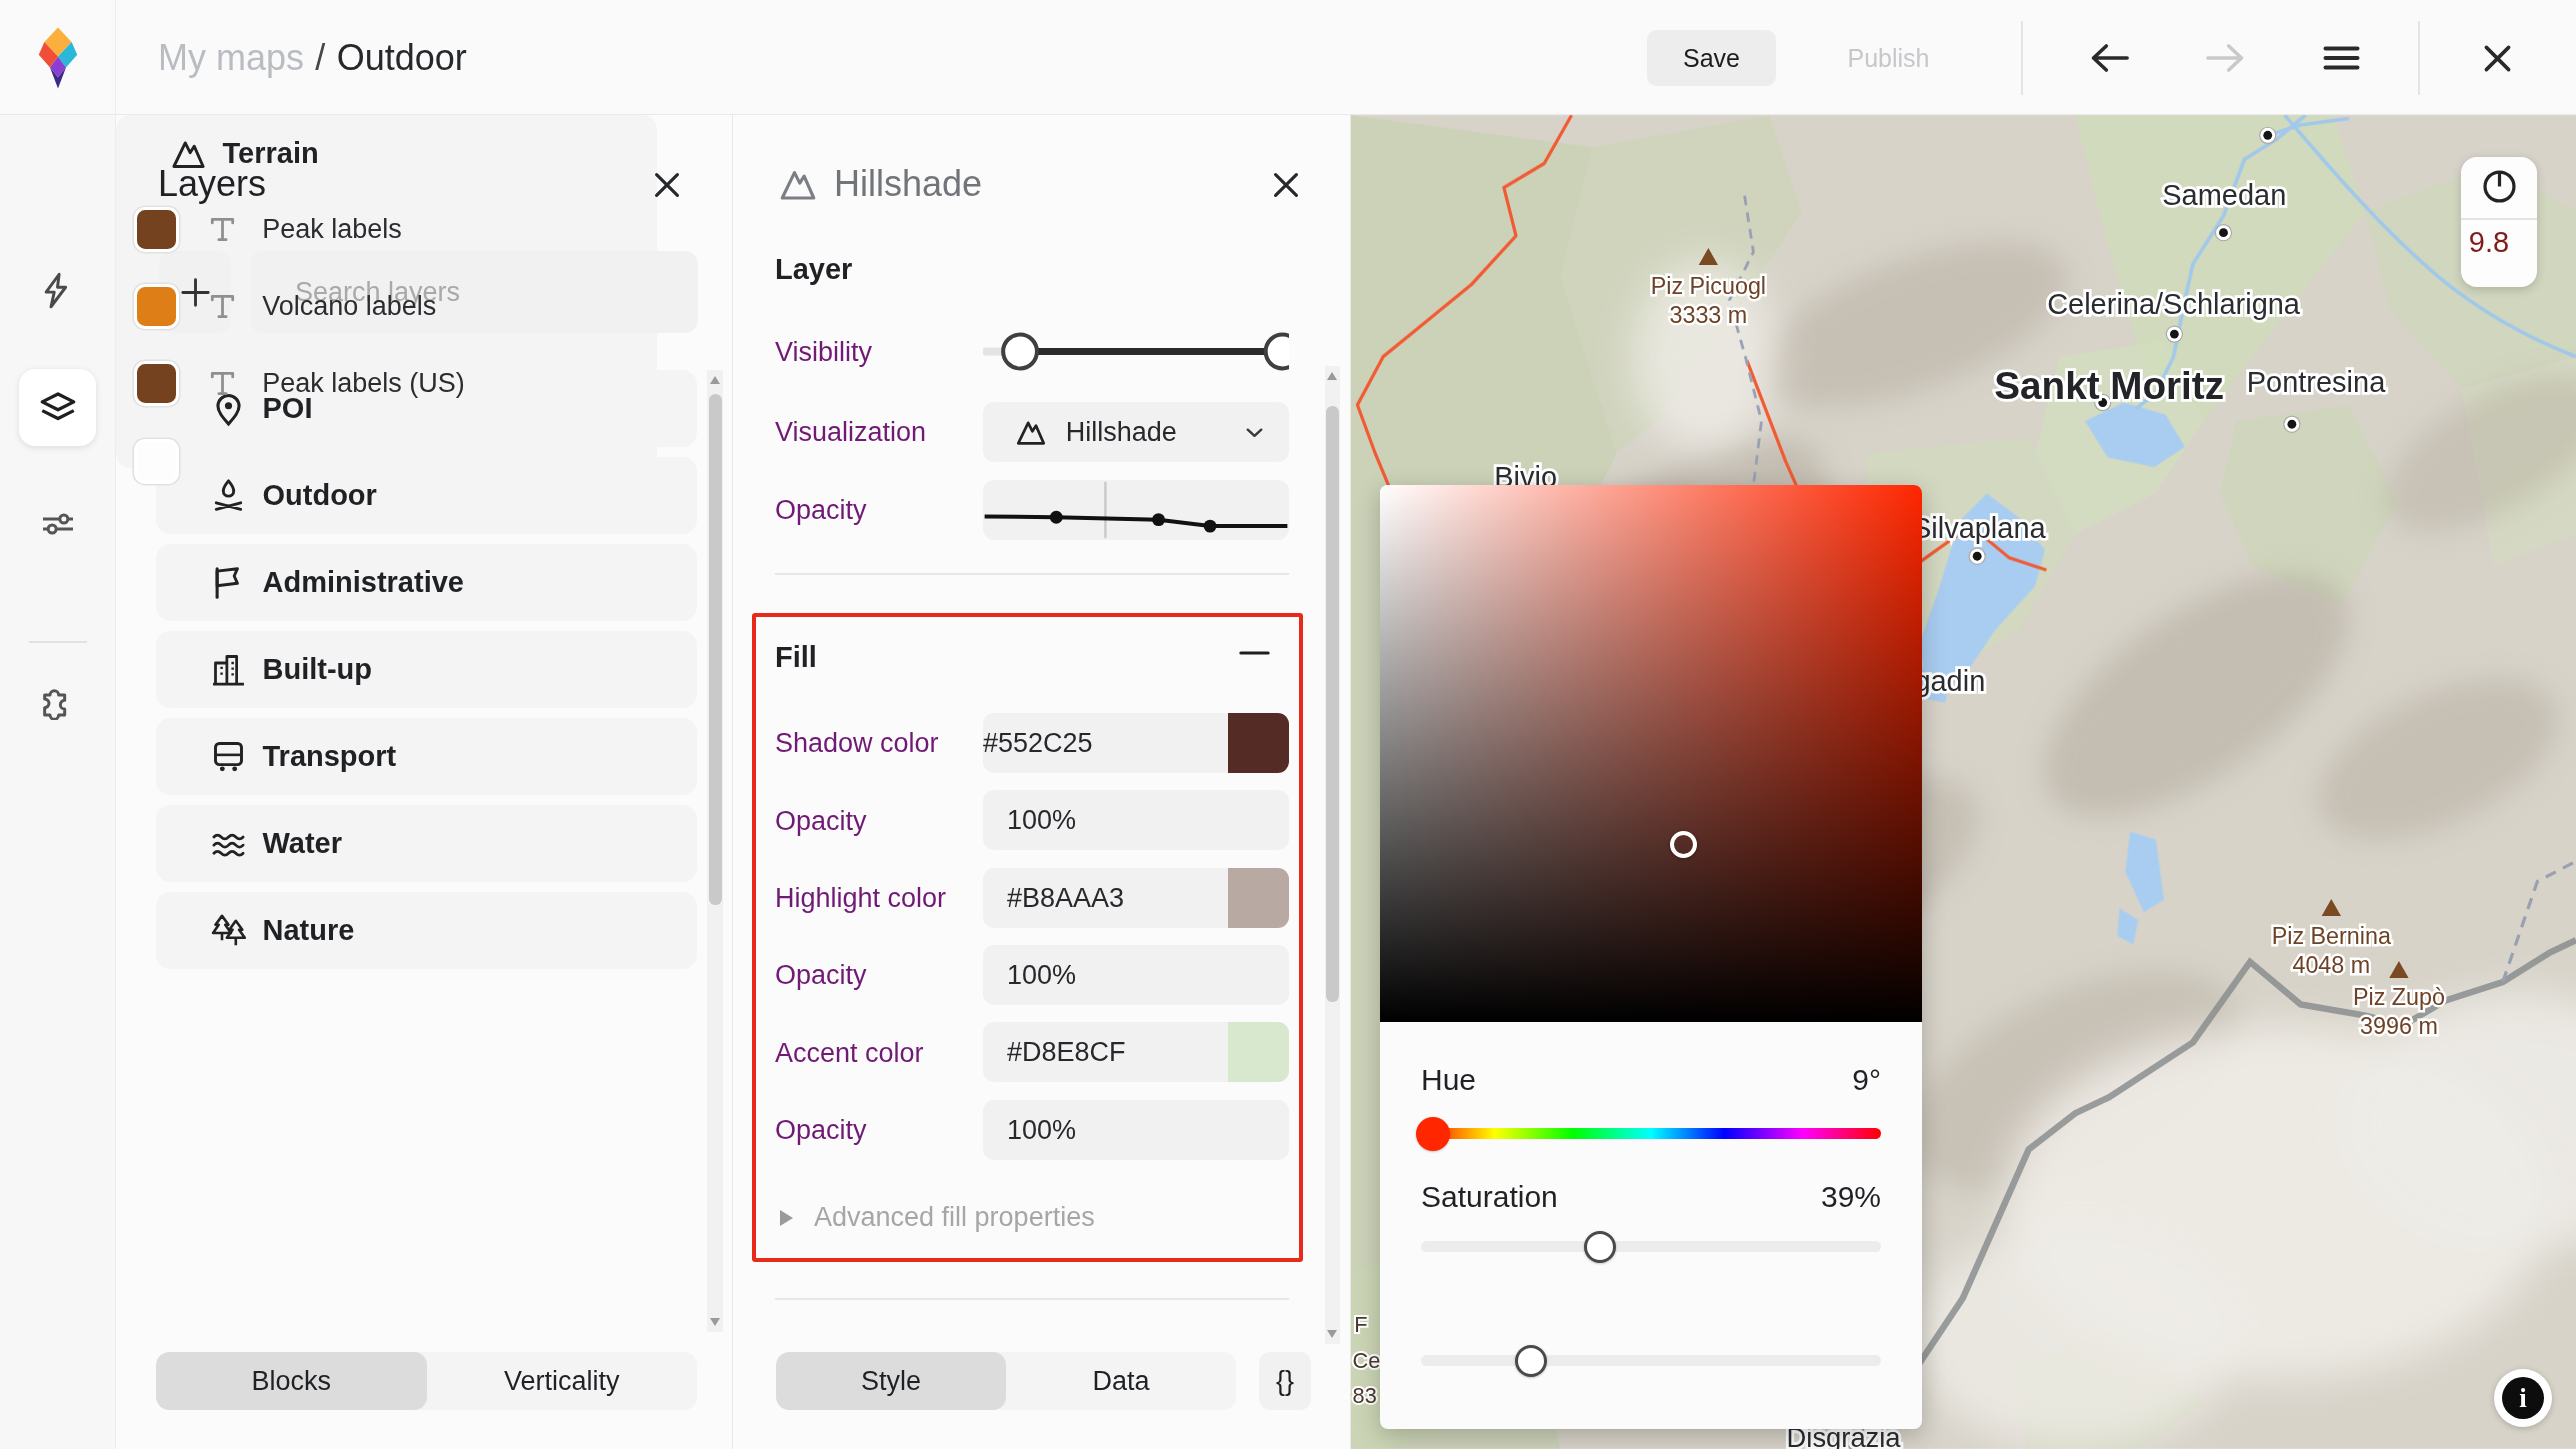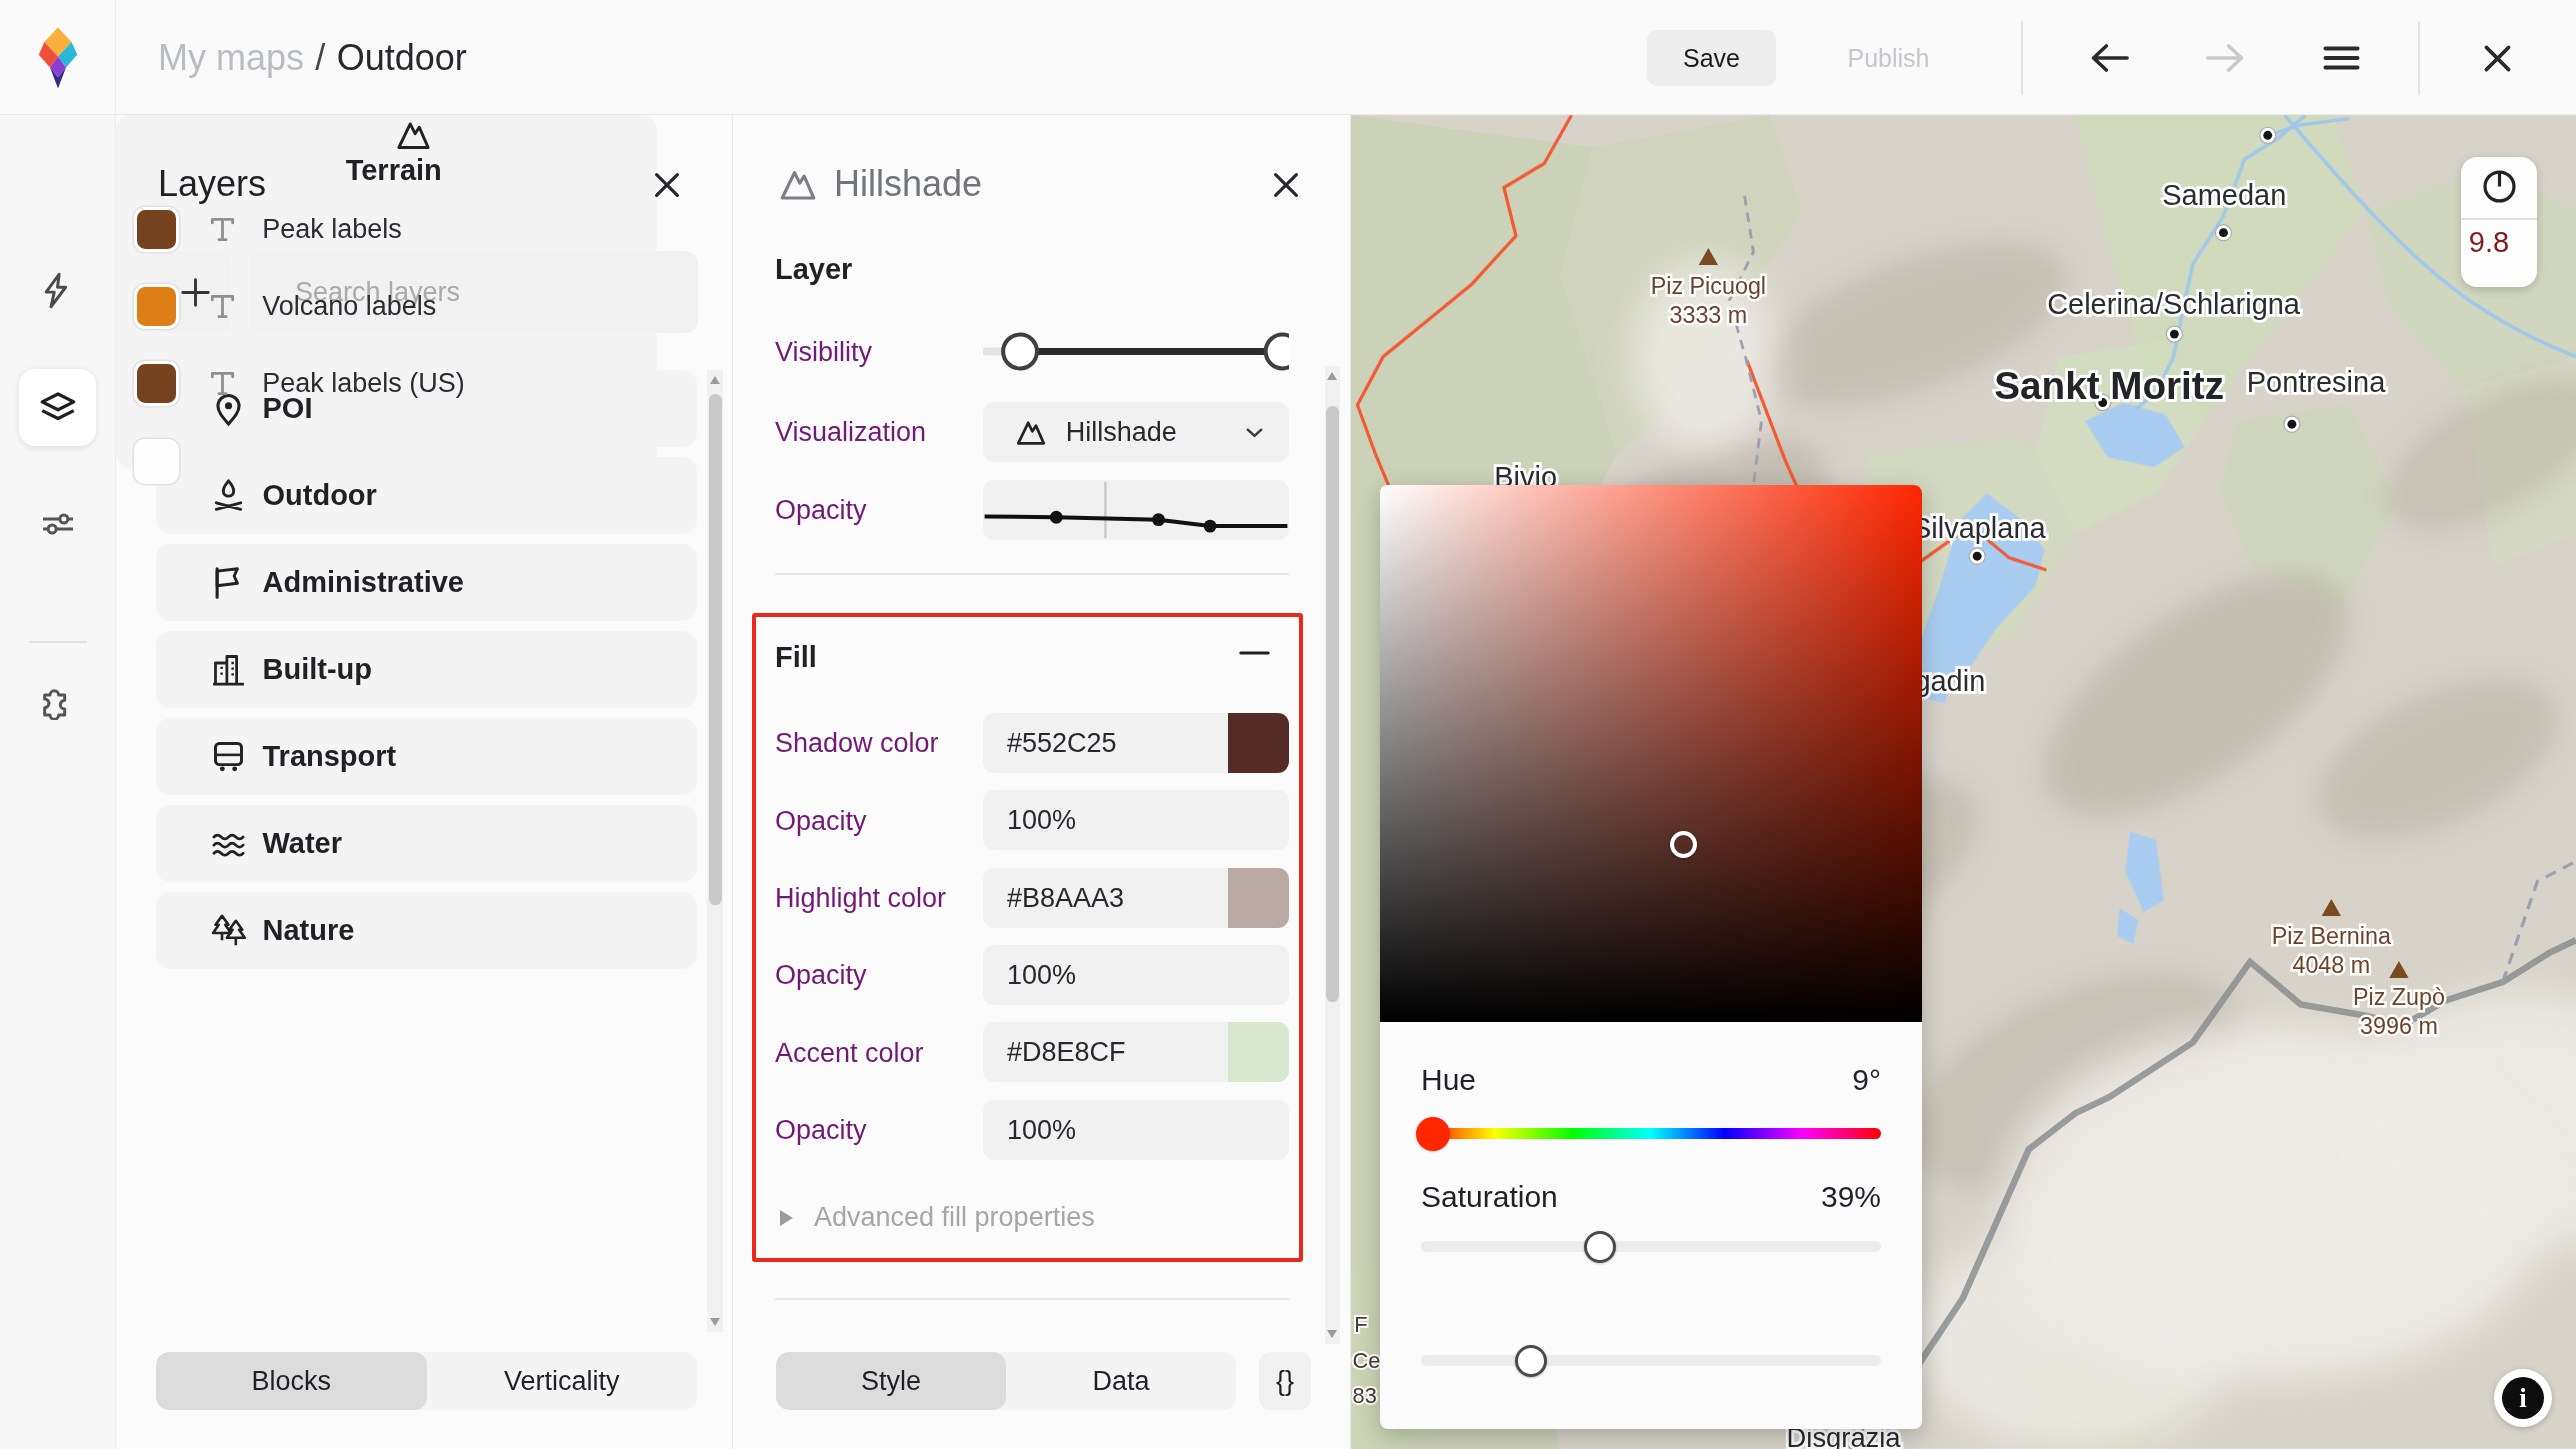--- a/index.html
+++ b/index.html
@@ -393,21 +393,21 @@
     </div>
     <div class="abs lrow" style="top:777px;">
       <svg class="gicon" viewBox="0 0 24 24">
         <path d="M8 3 L12 8.5 H10 L13.5 13.5 H2.5 L6 8.5 H4 Z M8 13.5 V18" fill="none" stroke="#222" stroke-width="1.6" stroke-linejoin="round"></path>
         <path d="M16.5 6 L20.5 11.5 H18.5 L22 16.5 H11 L14.5 11.5 H12.5 Z M16.5 16.5 V21" fill="none" stroke="#222" stroke-width="1.6" stroke-linejoin="round"></path>
       </svg>
       <span class="glabel">Nature</span>
     </div>
 
     <div class="terrain-card">
-      <div class="sub-row" style="top:0;flex-direction:column;">
+      <div class="sub-row" style="top:0;">
         <svg class="gicon" viewBox="0 0 24 24" style="margin-left:53px;">
           <path d="M3 20 L10 5.5 L13 11.5 L15.5 7.5 L21 20 Z" fill="none" stroke="#222" stroke-width="1.8" stroke-linejoin="round"></path>
         </svg>
         <span class="glabel">Terrain</span>
       </div>
       <div class="sub-row" style="top:76px;">
         <div class="swatch" style="background: rgb(116, 66, 31);"></div>
         <svg class="ticon" viewBox="0 0 24 24">
           <path d="M5 5 h14 M5 5 v2.5 M19 5 v2.5 M12 5 v14 M9.5 19 h5" fill="none" stroke="#8f8f8f" stroke-width="1.9" stroke-linecap="round"></path>
         </svg>
@@ -493,21 +493,21 @@
 
     <div class="abs sec-h" style="left:42px; top:526px;">Fill</div>
     <div class="abs" style="left:506px; top:530px;">
       <svg width="31" height="8" viewBox="0 0 38 10">
         <line x1="2" y1="5" x2="36" y2="5" stroke="#1f1f1f" stroke-width="4" stroke-linecap="round"></line>
       </svg>
     </div>
 
     <div class="abs f-label" style="left:42px; top:613px;">Shadow color</div>
     <div class="abs ibox" style="left:250px; top:598px; width:306px; height:60px; display:flex; align-items:center;">
-      <span class="ival" style="margin-left:24px;">#552C25</span>
+      <span class="ival" style="">#552C25</span>
       <div style="position: absolute; right: 0px; top: 0px; width: 61px; height: 60px; border-radius: 0px 11.3px 11.3px 0px; background: rgb(85, 44, 37);"></div>
     </div>
 
     <div class="abs f-label" style="left:42px; top:691px;">Opacity</div>
     <div class="abs ibox" style="left:250px; top:675px; width:306px; height:60px; display:flex; align-items:center;">
       <span class="ival" style="margin-left:24px;">100%</span>
     </div>
 
     <div class="abs f-label" style="left:42px; top:768px;">Highlight color</div>
     <div class="abs ibox" style="left:250px; top:753px; width:306px; height:60px; display:flex; align-items:center;">

